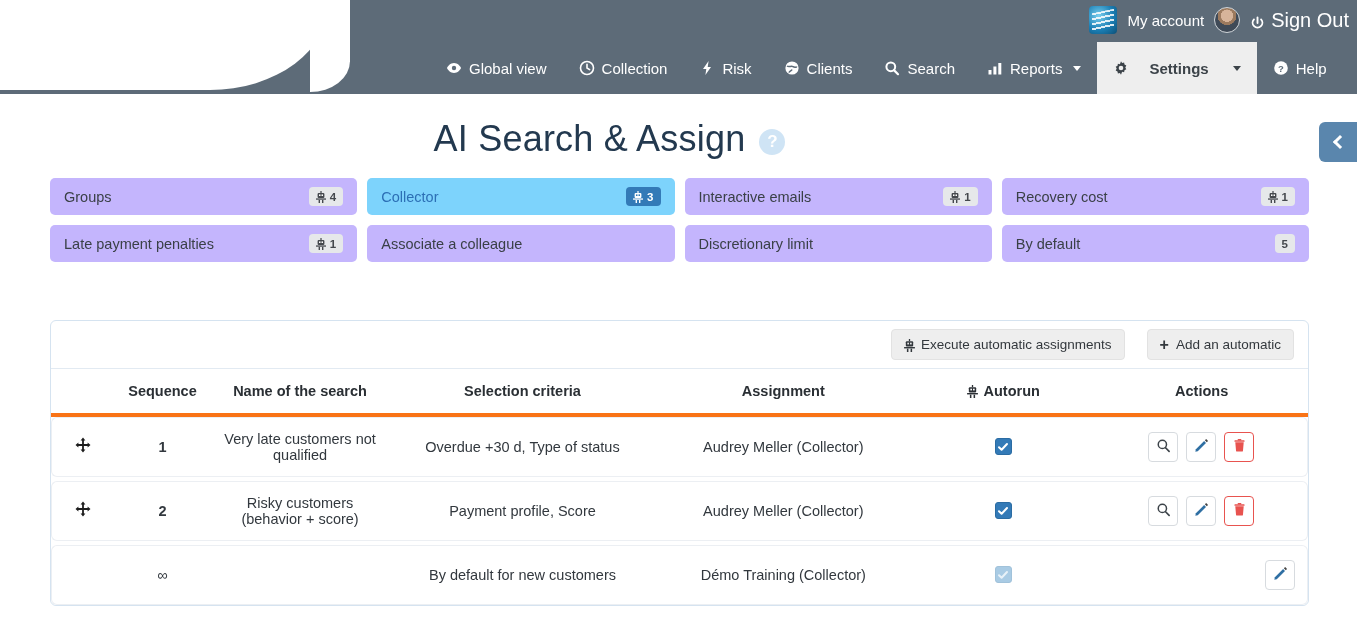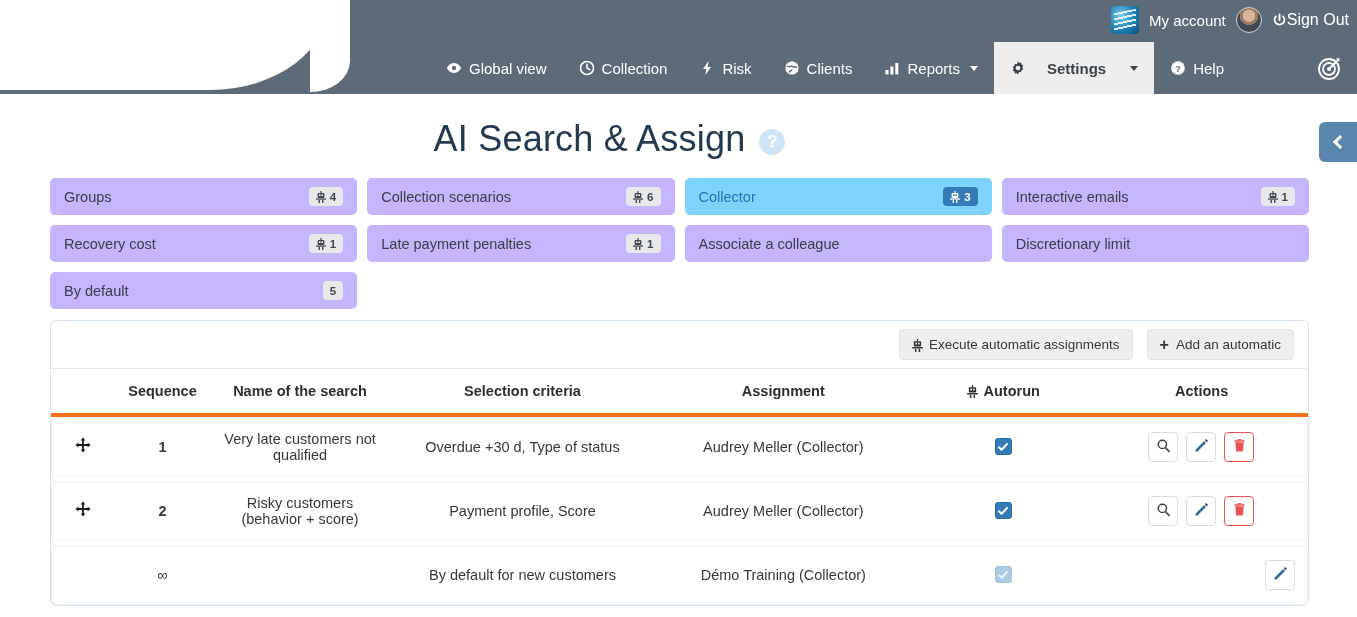--- a/index.html
+++ b/index.html
@@ -82,21 +82,21 @@
     content: ""; position: absolute; top: 5px; left: 3px; width: 22px; height: 18px;
     background: repeating-linear-gradient(#ffffff 0 2px, transparent 2px 5px);
     transform: skewY(-12deg); opacity: .85;
   }
   .acct-label { color: #ffffff; font-size: 15px; white-space: nowrap; }
   .avatar {
     width: 26px; height: 26px; border-radius: 50%;
     background: radial-gradient(circle at 50% 32%, #d7b49a 0 30%, #9c7a5e 31% 46%, #3f4a57 47% 100%);
     border: 1px solid #cfd4d8;
   }
-  .signout { display: flex; align-items: center; color: #ffffff; font-size: 16px; white-space: nowrap; }
+  .signout { display: flex; align-items: center; gap: 6px; color: #ffffff; font-size: 20px; white-space: nowrap; }
   .power-icon { display: inline-block; width: 15px; height: 15px; }
 
   
   .nav {
     position: absolute; left: 330px; right: 0; top: 42px; height: 52px;
     display: flex; align-items: stretch; justify-content: flex-start;
     padding-left: 100px;
   }
   .nav-item {
     display: flex; align-items: center; gap: 7px;
@@ -157,21 +157,21 @@
   .badge.blue { background: #337ab7; color: #ffffff; }
   .robot { display: inline-block; width: 10px; height: 12px; }
 
   
   .panel {
     position: absolute; top: 320px; left: 50px; width: 1259px; height: 286px;
     background: #ffffff; border: 1px solid #d5e3f0; border-radius: 6px;
   }
   .panel-toolbar {
     height: 48px; display: flex; align-items: center; justify-content: flex-end;
-    gap: 14px; padding: 0 14px; border-bottom: 1px solid #e2eaf2;
+    gap: 22px; padding: 0 14px; border-bottom: 1px solid #e2eaf2;
   }
   .tb-btn {
     background: #eeeeee; border: 1px solid #e2e2e2; border-radius: 4px;
     font-size: 13.5px; color: #33383d; padding: 7px 12px;
     display: flex; align-items: center; gap: 7px; white-space: nowrap;
   }
   .plus { font-size: 16px; font-weight: 700; line-height: 12px; }
 
   table.grid { width: 100%; border-collapse: separate; border-spacing: 0 0; }
   table.grid th {
@@ -274,20 +274,29 @@
     <div class="nav-item">
       <span class="nav-icon">
         <svg width="16" height="16" viewBox="0 0 16 16">
             <circle cx="8" cy="8" r="6.6" fill="#fff"></circle>
             <path d="M3 6c2 1.6 4.2-.6 6 .6s3.2 0 4 .8M5 12.6c.6-2 2.4-1.6 3-3.2" stroke="#5d6b78" stroke-width="1.5" fill="none"></path>
           </svg>
       </span>
       <span>Clients</span>
     </div>
 
+    <div class="nav-item">
+      <span class="nav-icon">
+        <svg width="16" height="16" viewBox="0 0 16 16">
+            <circle cx="6.8" cy="6.8" r="4.4" fill="none" stroke="#fff" stroke-width="2"></circle>
+            <path d="M10.2 10.4 14 14.2" stroke="#fff" stroke-width="2.2" stroke-linecap="round"></path>
+          </svg>
+      </span>
+      <span>Search</span>
+    </div>
 
     <div class="nav-item">
       <span class="nav-icon">
         <svg width="16" height="16" viewBox="0 0 16 16">
             <rect x="1.5" y="10" width="3" height="4.5" fill="#fff"></rect>
             <rect x="6.4" y="6.5" width="3" height="8" fill="#fff"></rect>
             <rect x="11.3" y="3" width="3" height="11.5" fill="#fff"></rect>
           </svg>
       </span>
       <span>Reports</span>
@@ -352,37 +361,20 @@
             <rect x="5.5" y="3.4" width="1.5" height="1.6" fill="#fff"></rect>
             <rect x="0" y="7.4" width="10" height="1.3" fill="#44484d"></rect>
             <rect x="2.6" y="8.9" width="1.4" height="3.1" fill="#44484d"></rect>
             <rect x="6" y="8.9" width="1.4" height="3.1" fill="#44484d"></rect>
           </svg>
       </span>
       <span>4</span>
     </span>
   </div>
 
-  <div class="tile">
-    <span>Collection scenarios</span>
-    <span class="badge">
-      <span class="robot">
-        <svg width="10" height="12" viewBox="0 0 10 12">
-            <rect x="4.4" y="0" width="1.2" height="2" fill="#44484d"></rect>
-            <rect x="1.6" y="2" width="6.8" height="5" rx="1" fill="#44484d"></rect>
-            <rect x="3" y="3.4" width="1.5" height="1.6" fill="#fff"></rect>
-            <rect x="5.5" y="3.4" width="1.5" height="1.6" fill="#fff"></rect>
-            <rect x="0" y="7.4" width="10" height="1.3" fill="#44484d"></rect>
-            <rect x="2.6" y="8.9" width="1.4" height="3.1" fill="#44484d"></rect>
-            <rect x="6" y="8.9" width="1.4" height="3.1" fill="#44484d"></rect>
-          </svg>
-      </span>
-      <span>6</span>
-    </span>
-  </div>
 
   <div class="tile selected">
     <span>Collector</span>
     <span class="badge blue">
       <span class="robot">
         <svg width="10" height="12" viewBox="0 0 10 12">
             <rect x="4.4" y="0" width="1.2" height="2" fill="#fff"></rect>
             <rect x="1.6" y="2" width="6.8" height="5" rx="1" fill="#fff"></rect>
             <rect x="3" y="3.4" width="1.5" height="1.6" fill="#337ab7"></rect>
             <rect x="5.5" y="3.4" width="1.5" height="1.6" fill="#337ab7"></rect>

